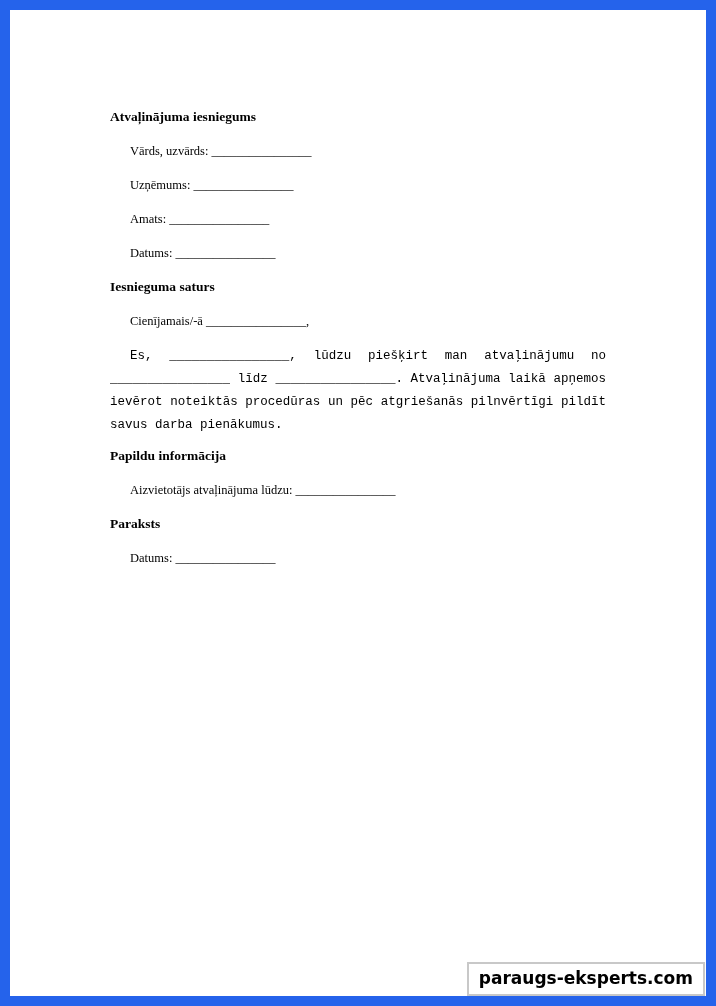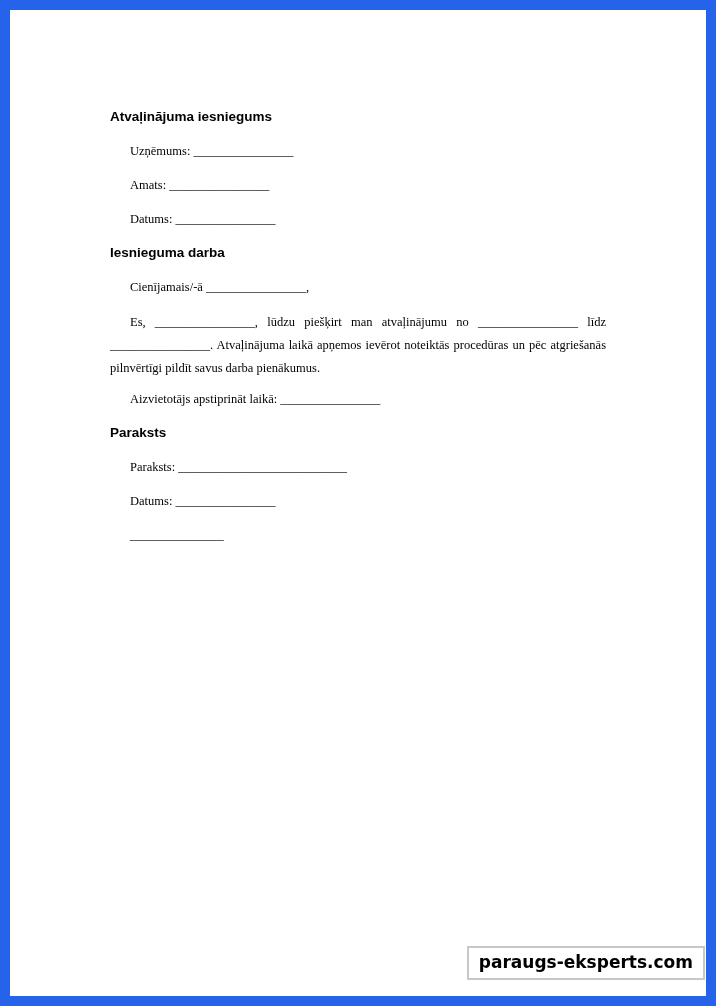--- a/index.html
+++ b/index.html
@@ -15,85 +15,86 @@
   .page {
     width: 100%;
     height: 100%;
     box-sizing: border-box;
     background: #ffffff;
     position: relative;
     padding: 97px 100px 0 100px;
     color: #000000;
   }
   .section-heading {
-    font-family: Liberation Sans, sans-serif;
+    font-family: Liberation Serif, serif;
     font-size: 13.5px;
     font-weight: bold;
     line-height: 20px;
     margin: 0 0 14px 0;
   }
   .field-line {
     font-size: 12.5px;
     line-height: 20px;
     margin: 0 0 14px 0;
     padding-left: 20px;
     white-space: nowrap;
   }
   .para {
     font-size: 12.5px;
     line-height: 23px;
     margin: 0 0 9px 0;
     text-align: justify;
     text-indent: 20px;
+    font-family: Liberation Mono, monospace;
   }
   .blank { letter-spacing: 0; }
   .watermark {
     position: absolute;
     right: 1px;
-    bottom: 16px;
+    bottom: 0;
     background: #ffffff;
     border: 2px solid #c8c8c8;
     padding: 4px 10px 6px 10px;
     font-family: "DejaVu Sans", sans-serif;
     font-weight: bold;
     font-size: 17px;
     color: #000000;
     white-space: nowrap;
   }
 </style>
 </head>
 <body>
 
 <div class="frame">
   <div class="page">
 
     <h2 class="section-heading">Atvaļinājuma iesniegums</h2>
 
+    <p class="field-line"><span>Vārds, uzvārds:</span>&nbsp;<span class="blank">________________</span></p>
 
     <p class="field-line"><span>Uzņēmums:</span>&nbsp;<span class="blank">________________</span></p>
 
     <p class="field-line"><span>Amats:</span>&nbsp;<span class="blank">________________</span></p>
 
     <p class="field-line"><span>Datums:</span>&nbsp;<span class="blank">________________</span></p>
 
-    <h2 class="section-heading">Iesnieguma darba</h2>
+    <h2 class="section-heading">Iesnieguma saturs</h2>
 
     <p class="field-line">Cienījamais/-ā ________________,</p>
 
     <p class="para">Es, ________________, lūdzu piešķirt man atvaļinājumu no ________________ līdz ________________. Atvaļinājuma laikā apņemos ievērot noteiktās procedūras un pēc atgriešanās pilnvērtīgi pildīt savus darba pienākumus.</p>
 
 
+    <h2 class="section-heading">Papildu informācija</h2>
 
 
-    <p class="field-line"><span>Aizvietotājs apstiprināt laikā:</span>&nbsp;<span class="blank">________________</span></p>
+    <p class="field-line"><span>Aizvietotājs atvaļinājuma lūdzu:</span>&nbsp;<span class="blank">________________</span></p>
 
     <h2 class="section-heading">Paraksts</h2>
 
-    <p class="field-line"><span>Paraksts:</span>&nbsp;<span class="blank">___________________________</span></p>
 
     <p class="field-line"><span>Datums:</span>&nbsp;<span class="blank">________________</span></p>
 
 
-    <p class="field-line">_______________</p>
 
     <div class="watermark">paraugs-eksperts.com</div>
   </div>
 </div>
 
 </body></html>

